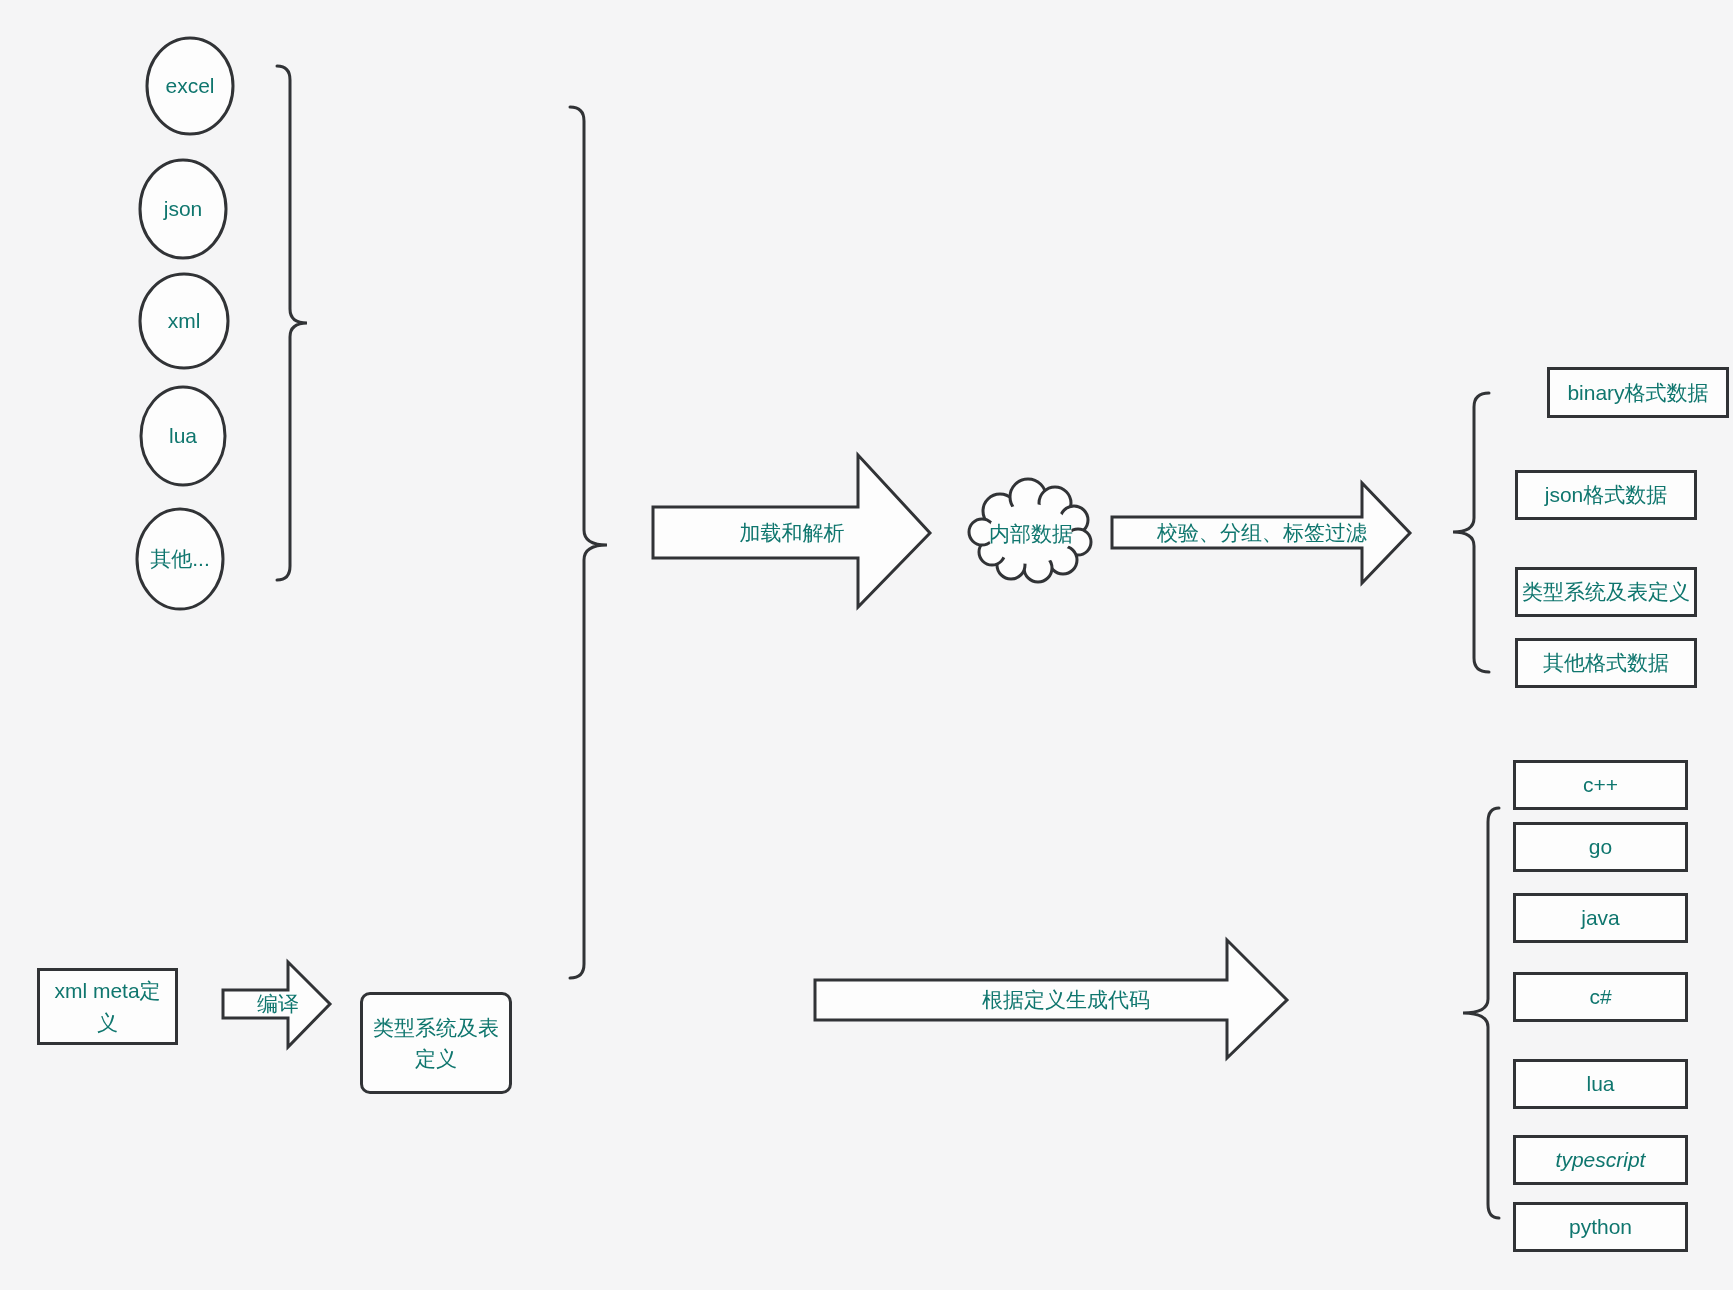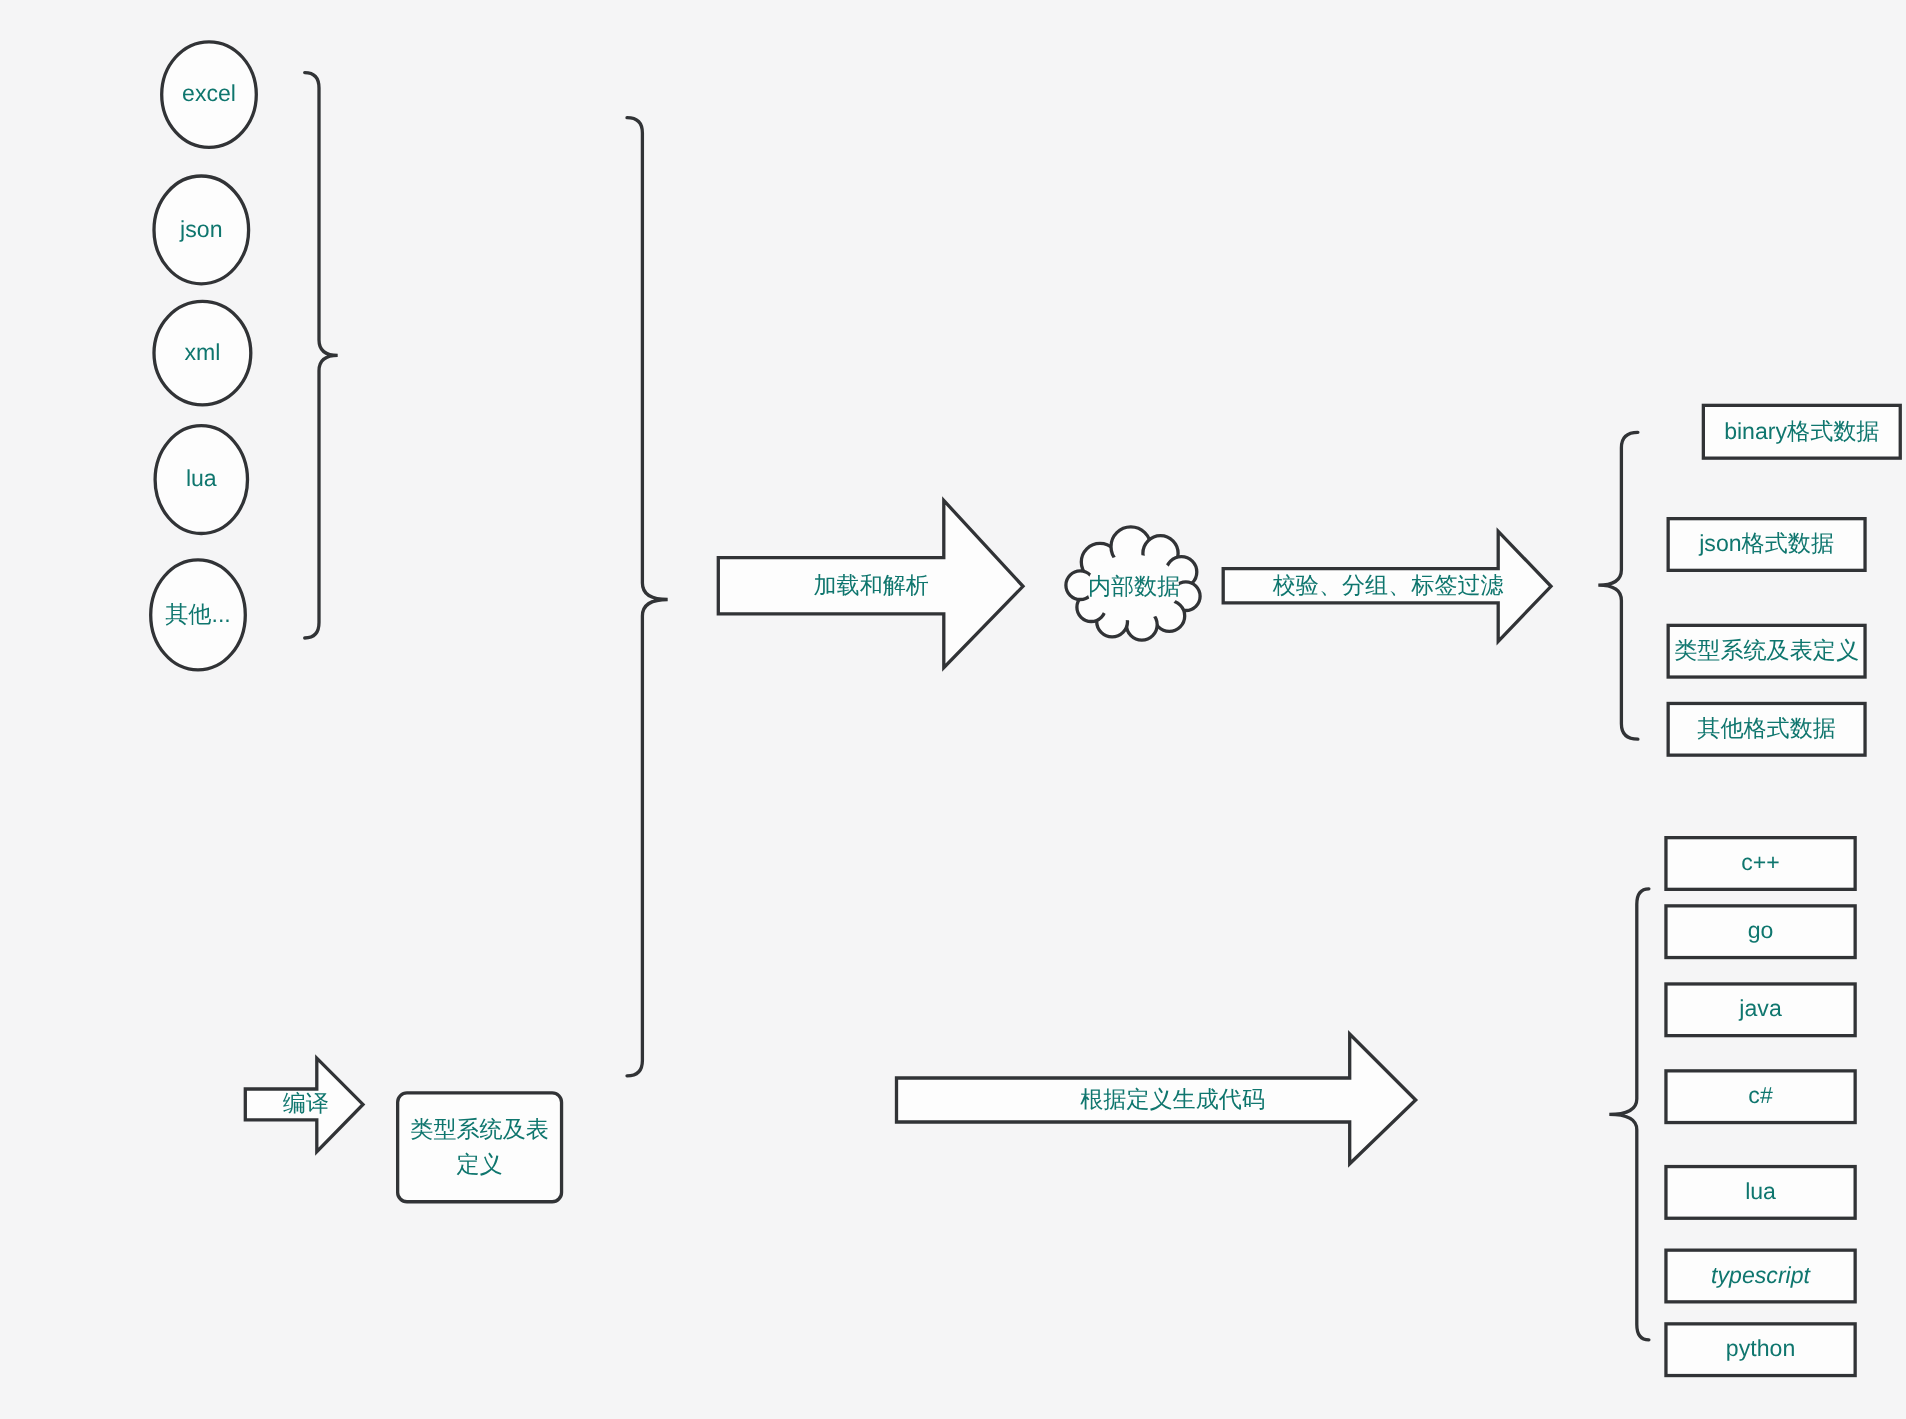--- a/index.html
+++ b/index.html
@@ -91,20 +91,21 @@
   <div class="label" style="left:228px;top:990px;width:100px;height:28px;">编译</div>
   <div class="label" style="left:860px;top:986px;width:412px;height:28px;">根据定义生成代码</div>
 
   <div class="label" style="left:951px;top:520px;width:160px;height:28px;">内部数据</div>
 
   <div class="node" style="left:1515px;top:367px;width:182px;height:51px;margin-left:32px;">binary格式数据</div>
   <div class="node" style="left:1515px;top:470px;width:182px;height:50px;">json格式数据</div>
   <div class="node" style="left:1515px;top:567px;width:182px;height:50px;">类型系统及表定义</div>
   <div class="node" style="left:1515px;top:638px;width:182px;height:50px;">其他格式数据</div>
 
+  <div class="node wrap" style="left:37px;top:968px;width:141px;height:77px;padding:0 10px;">xml meta定义</div>
   <div class="node wrap rounded" style="left:360px;top:945px;width:152px;height:102px;padding:0 8px;">类型系统及表定义</div>
 
   <div class="node" style="left:1513px;top:760px;width:175px;height:50px;">c++</div>
   <div class="node" style="left:1513px;top:822px;width:175px;height:50px;">go</div>
   <div class="node" style="left:1513px;top:893px;width:175px;height:50px;">java</div>
   <div class="node" style="left:1513px;top:972px;width:175px;height:50px;">c#</div>
   <div class="node" style="left:1513px;top:1059px;width:175px;height:50px;">lua</div>
   <div class="node" style="left:1513px;top:1135px;width:175px;height:50px;font-style:italic;">typescript</div>
   <div class="node" style="left:1513px;top:1202px;width:175px;height:50px;">python</div>
 

